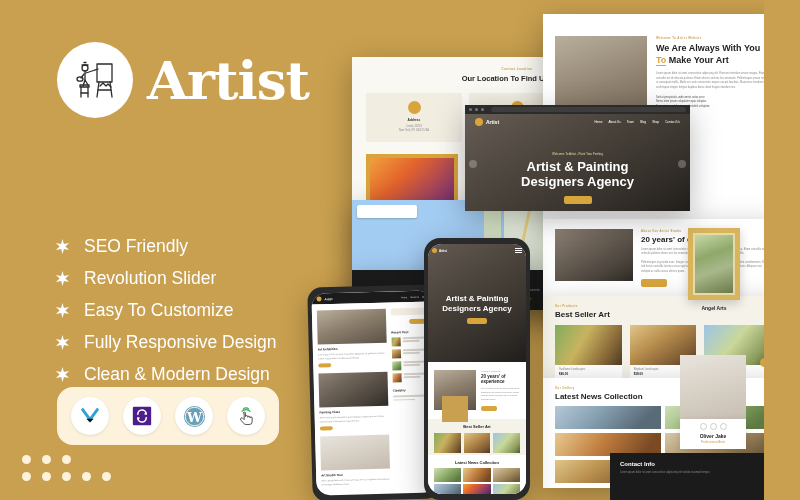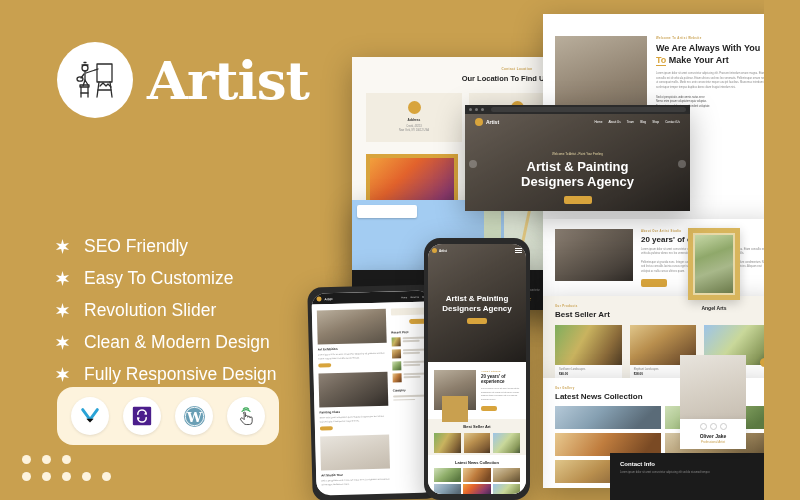--- a/index.html
+++ b/index.html
@@ -474,39 +474,39 @@
       <div class="feature">
         <svg class="feature-star" viewBox="0 0 24 24">
             <path fill="#fff" d="M12 0 L14.2 8 L22.5 6.3 L16.6 12 L22.5 17.7 L14.2 16 L12 24 L9.8 16 L1.5 17.7 L7.4 12 L1.5 6.3 L9.8 8 Z"></path>
           </svg>
         <span class="feature-label">SEO Friendly</span>
       </div>
       <div class="feature">
         <svg class="feature-star" viewBox="0 0 24 24">
             <path fill="#fff" d="M12 0 L14.2 8 L22.5 6.3 L16.6 12 L22.5 17.7 L14.2 16 L12 24 L9.8 16 L1.5 17.7 L7.4 12 L1.5 6.3 L9.8 8 Z"></path>
           </svg>
-        <span class="feature-label">Easy To Customize</span>
+        <span class="feature-label">Revolution Slider</span>
       </div>
       <div class="feature">
         <svg class="feature-star" viewBox="0 0 24 24">
             <path fill="#fff" d="M12 0 L14.2 8 L22.5 6.3 L16.6 12 L22.5 17.7 L14.2 16 L12 24 L9.8 16 L1.5 17.7 L7.4 12 L1.5 6.3 L9.8 8 Z"></path>
           </svg>
-        <span class="feature-label">Revolution Slider</span>
+        <span class="feature-label">Easy To Customize</span>
+      </div>
+      <div class="feature">
+        <svg class="feature-star" viewBox="0 0 24 24">
+            <path fill="#fff" d="M12 0 L14.2 8 L22.5 6.3 L16.6 12 L22.5 17.7 L14.2 16 L12 24 L9.8 16 L1.5 17.7 L7.4 12 L1.5 6.3 L9.8 8 Z"></path>
+          </svg>
+        <span class="feature-label">Fully Responsive Design</span>
       </div>
       <div class="feature">
         <svg class="feature-star" viewBox="0 0 24 24">
             <path fill="#fff" d="M12 0 L14.2 8 L22.5 6.3 L16.6 12 L22.5 17.7 L14.2 16 L12 24 L9.8 16 L1.5 17.7 L7.4 12 L1.5 6.3 L9.8 8 Z"></path>
           </svg>
         <span class="feature-label">Clean &amp; Modern Design</span>
-      </div>
-      <div class="feature">
-        <svg class="feature-star" viewBox="0 0 24 24">
-            <path fill="#fff" d="M12 0 L14.2 8 L22.5 6.3 L16.6 12 L22.5 17.7 L14.2 16 L12 24 L9.8 16 L1.5 17.7 L7.4 12 L1.5 6.3 L9.8 8 Z"></path>
-          </svg>
-        <span class="feature-label">Fully Responsive Design</span>
       </div>
     </div>
 
     <div class="badge-bar">
       <div class="badge">
         <svg width="22" height="22" viewBox="0 0 24 24">
           <path d="M4 5 L12 16 L20 5" stroke="#2aa3d6" stroke-width="3.2" fill="none" stroke-linecap="round" stroke-linejoin="round"></path>
           <path d="M8 15 L12 19 L16 15 Z" fill="#111"></path>
         </svg>
       </div>

